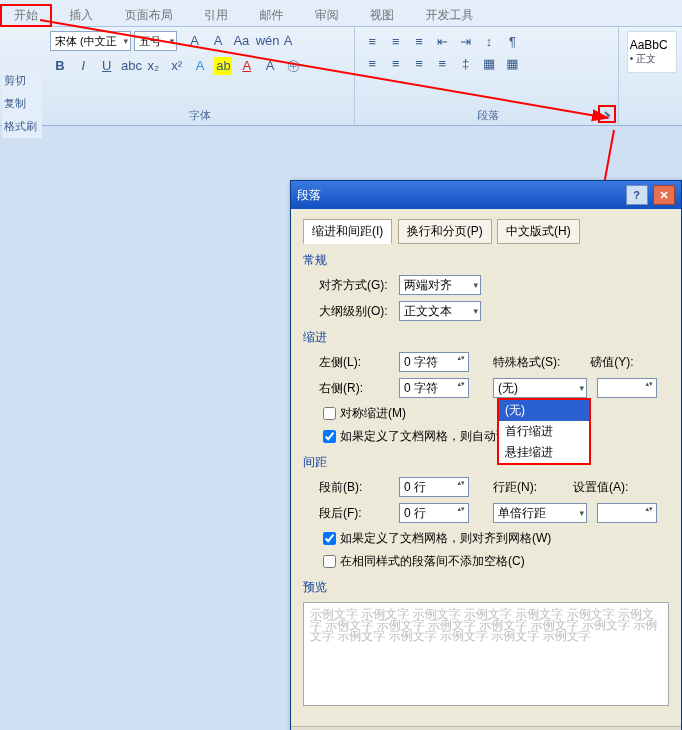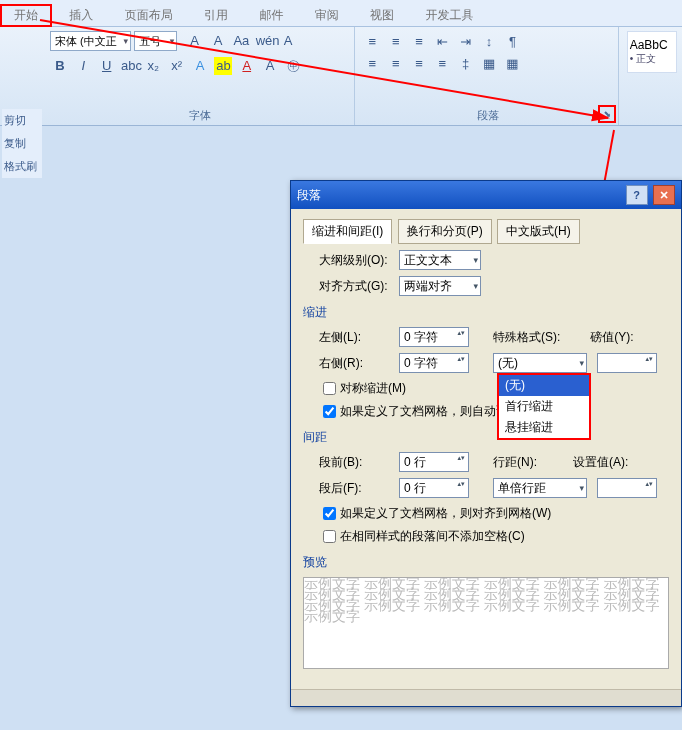--- a/index.html
+++ b/index.html
@@ -1,19 +1,19 @@
 <!DOCTYPE html>
 <html><head>
 <meta charset="utf-8">
 <style>
 body { margin:0; font-family:"Microsoft YaHei",SimSun,sans-serif; font-size:12px; background:#cfe0f3; width:682px; height:730px; overflow:hidden; position:relative; }
 .ribbon-tabs { background:#e4eefb; padding:4px 0 0 0; border-bottom:1px solid #a9c2e0; height:22px; }
 .ribbon-tabs span { display:inline-block; padding:3px 14px; color:#737373; cursor:pointer; }
 .ribbon-tabs span.active { border:2px solid red; padding:1px 12px; }
-.quick { position:absolute; left:2px; top:42px; width:40px; background:#e4eefb;margin-top:40px; }
+.quick { position:absolute; left:2px; top:42px; width:40px; background:#e4eefb; }
 .quick div { padding:4px 2px; color:#3a5a8a; font-size:11px; }
 .ribbon-body { background:linear-gradient(#eaf2fb,#d6e5f5); height:98px; border-bottom:1px solid #9ab5d6; position:relative; padding-left:46px; }
 .grp { display:inline-block; vertical-align:top; height:98px; border-right:1px solid #b5cbe4; position:relative; }
 .grp-title { position:absolute; bottom:2px; left:0; right:0; text-align:center; font-size:11px; color:#4a6a95; }
 .font-box { padding:4px; }
 .combo { display:inline-block; background:#fff; border:1px solid #8fa9c9; height:18px; line-height:18px; padding:0 3px 0 4px; position:relative; font-size:11px; }
 .combo:after { content:"▾"; position:absolute; right:2px; font-size:9px; color:#556; }
 .btn-row { padding:2px 4px; }
 .btn-row span { display:inline-block; width:18px; height:18px; text-align:center; line-height:18px; color:#3a5a8a; margin:0 1px; font-size:13px; }
 .launcher { position:absolute; right:2px; bottom:2px; width:14px; height:14px; border:2px solid red; font-size:9px; text-align:center; line-height:14px; color:#4a6a95; }
@@ -30,21 +30,21 @@
 .row label { width:80px; color:#000; }
 .ctrl { background:#fff; border:1px solid #7a90b0; height:18px; line-height:18px; padding:0 16px 0 4px; position:relative; min-width:60px; display:inline-block; }
 .ctrl:after { content:"▾"; position:absolute; right:2px; font-size:9px; color:#456; }
 .spin { background:#fff; border:1px solid #7a90b0; height:18px; width:50px; padding:0 14px 0 4px; line-height:18px; position:relative; display:inline-block; }
 .spin:after { content:"▴▾"; position:absolute; right:1px; font-size:7px; line-height:9px; top:0; color:#456; white-space:pre; width:12px; text-align:center; }
 .chk { margin:4px 0 4px 16px; color:#000; }
 .chk input { vertical-align:middle; margin-right:4px; }
 .dropdown-open { position:absolute; background:#fff; border:2px solid red; width:90px; font-size:12px; z-index:10; }
 .dropdown-open div { padding:2px 6px; }
 .dropdown-open div.sel { background:#2a60d0; color:#fff; }
-.preview { border:1px solid #aaa; background:#fff; height:90px; margin:6px 0 10px 0; font-size:14px; color:#bbb; overflow:hidden; line-height:11px; }
+.preview { border:1px solid #aaa; background:#fff; height:90px; margin:6px 0 10px 0; padding:6px; font-size:12px; color:#bbb; overflow:hidden; line-height:11px; }
 .dlg-btns { text-align:right; padding:8px 10px; background:#e0ddd0; border-top:1px solid #c0baa8; }
 svg.arrow { position:absolute; left:0; top:0; pointer-events:none; }
 </style>
 </head>
 <body>
 
 <div class="ribbon-tabs">
   <span class="active">开始</span>
   <span>插入</span>
   <span>页面布局</span>
@@ -139,27 +139,28 @@
       <span>✕</span>
     </span>
   </div>
   <div class="dlg-body">
     <div class="tabs">
       <button class="on">缩进和间距(I)</button>
       <button>换行和分页(P)</button>
       <button>中文版式(H)</button>
     </div>
 
+    <div class="section">常规</div>
+    <div class="row">
+      <label>对齐方式(G):</label>
+      <span class="ctrl">两端对齐</span>
+    </div>
     <div class="row">
       <label>大纲级别(O):</label>
       <span class="ctrl">正文文本</span>
-    </div>
-    <div class="row">
-      <label>对齐方式(G):</label>
-      <span class="ctrl">两端对齐</span>
     </div>
 
     <div class="section">缩进</div>
     <div class="row">
       <label>左侧(L):</label>
       <span class="spin">0 字符</span>
       <label style="width:auto;margin-left:24px">特殊格式(S):</label>
       <label style="width:auto;margin-left:30px">磅值(Y):</label>
     </div>
     <div class="row" style="position:relative">

